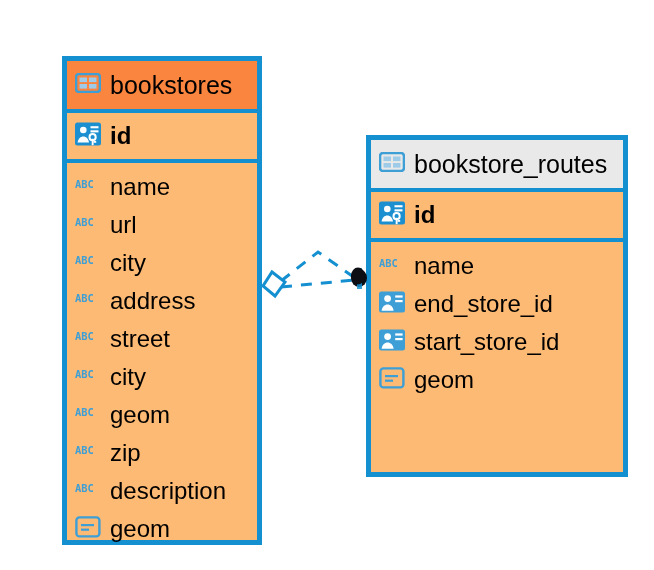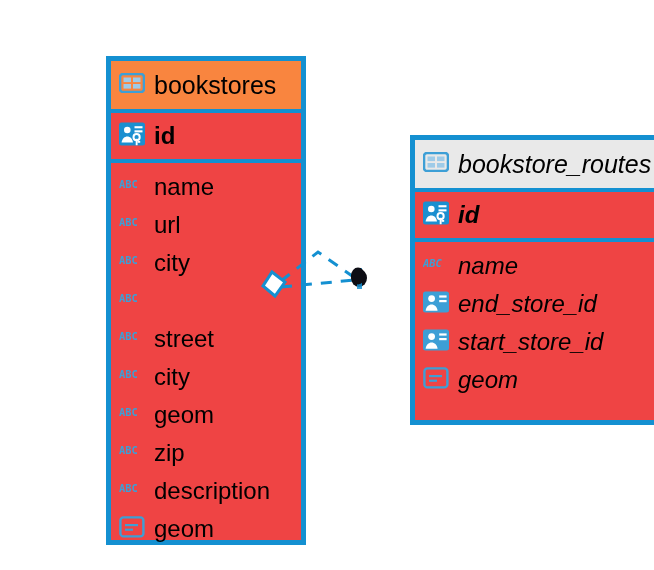--- a/index.html
+++ b/index.html
@@ -13,23 +13,22 @@
     position: relative;
     overflow: hidden;
     font-family: "Liberation Sans", sans-serif;
     -webkit-font-smoothing: antialiased;
   }
 
   
   .entity {
     position: absolute;
     box-sizing: border-box;
-    background: #ef4444;
+    background: #fdba74;
     border: 5px solid #1490d1;
-    margin-left: 44px;
   }
 
   .entity-header {
     display: flex;
     align-items: center;
     box-sizing: border-box;
     height: 48px;
     padding: 0 8px;
     gap: 9px;
   }
@@ -144,20 +143,21 @@
         </svg>
       </span>
       <span class="field-label">city</span>
     </div>
     <div class="field">
       <span class="icon">
         <svg width="26" height="16" viewBox="0 0 30 14">
           <text x="0" y="11" font-family="'DejaVu Sans Mono', monospace" font-size="12" font-weight="bold" fill="#3d9fd6">ABC</text>
         </svg>
       </span>
+      <span class="field-label">address</span>
     </div>
     <div class="field">
       <span class="icon">
         <svg width="26" height="16" viewBox="0 0 30 14">
           <text x="0" y="11" font-family="'DejaVu Sans Mono', monospace" font-size="12" font-weight="bold" fill="#3d9fd6">ABC</text>
         </svg>
       </span>
       <span class="field-label">street</span>
     </div>
     <div class="field">
@@ -198,21 +198,21 @@
           <rect x="1.4" y="2.4" width="23" height="19" rx="3" fill="none" stroke="#3d9fd6" stroke-width="2.4"></rect>
           <rect x="6" y="9" width="13" height="2.2" fill="#3d9fd6"></rect>
           <rect x="6" y="13.6" width="8" height="2.2" fill="#3d9fd6"></rect>
         </svg>
       </span>
       <span class="field-label">geom</span>
     </div>
   </div>
 </div>
 
-<div class="entity" id="entity-1" style="left:366px; top:135px; width:262px; height:290px;font-style:italic;">
+<div class="entity" id="entity-1" style="left:366px; top:135px; width:262px; height:342px;">
 
   <div class="entity-header neutral">
     <span class="icon">
       <svg width="26" height="20" viewBox="0 0 26 20">
         <rect x="1" y="1" width="24" height="18" rx="3" fill="none" stroke="#3d9fd6" stroke-width="2.6"></rect>
         <rect x="4.5" y="4.5" width="7.5" height="4.6" fill="#9ecbe8"></rect>
         <rect x="14" y="4.5" width="7.5" height="4.6" fill="#9ecbe8"></rect>
         <rect x="4.5" y="11" width="7.5" height="4.6" fill="#9ecbe8"></rect>
         <rect x="14" y="11" width="7.5" height="4.6" fill="#9ecbe8"></rect>
       </svg>

